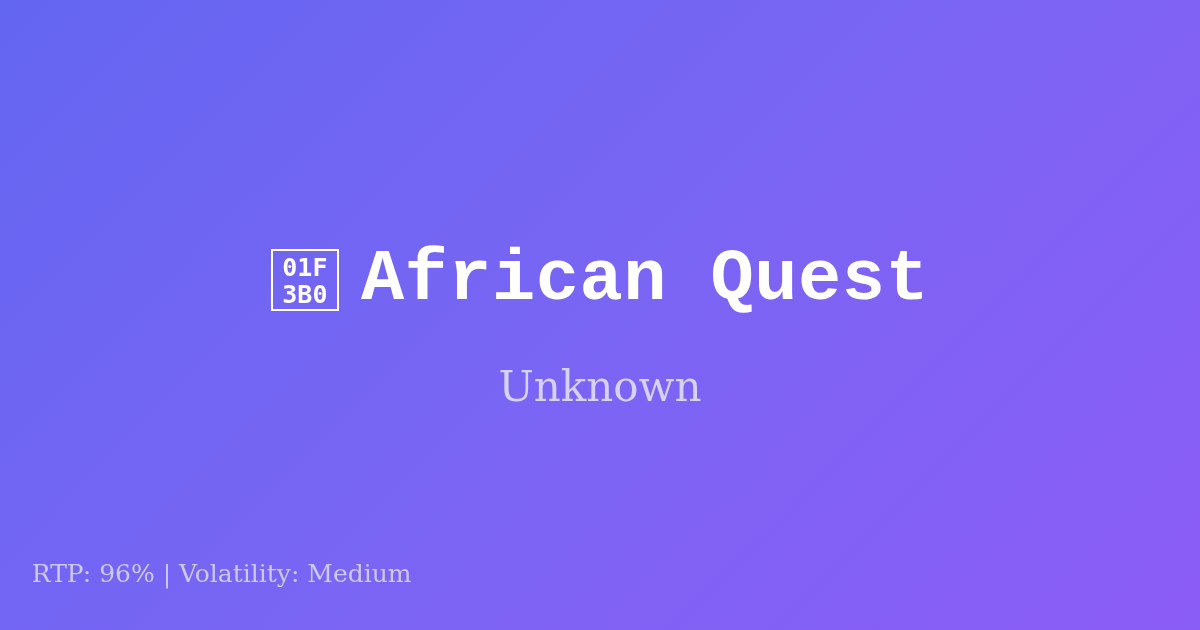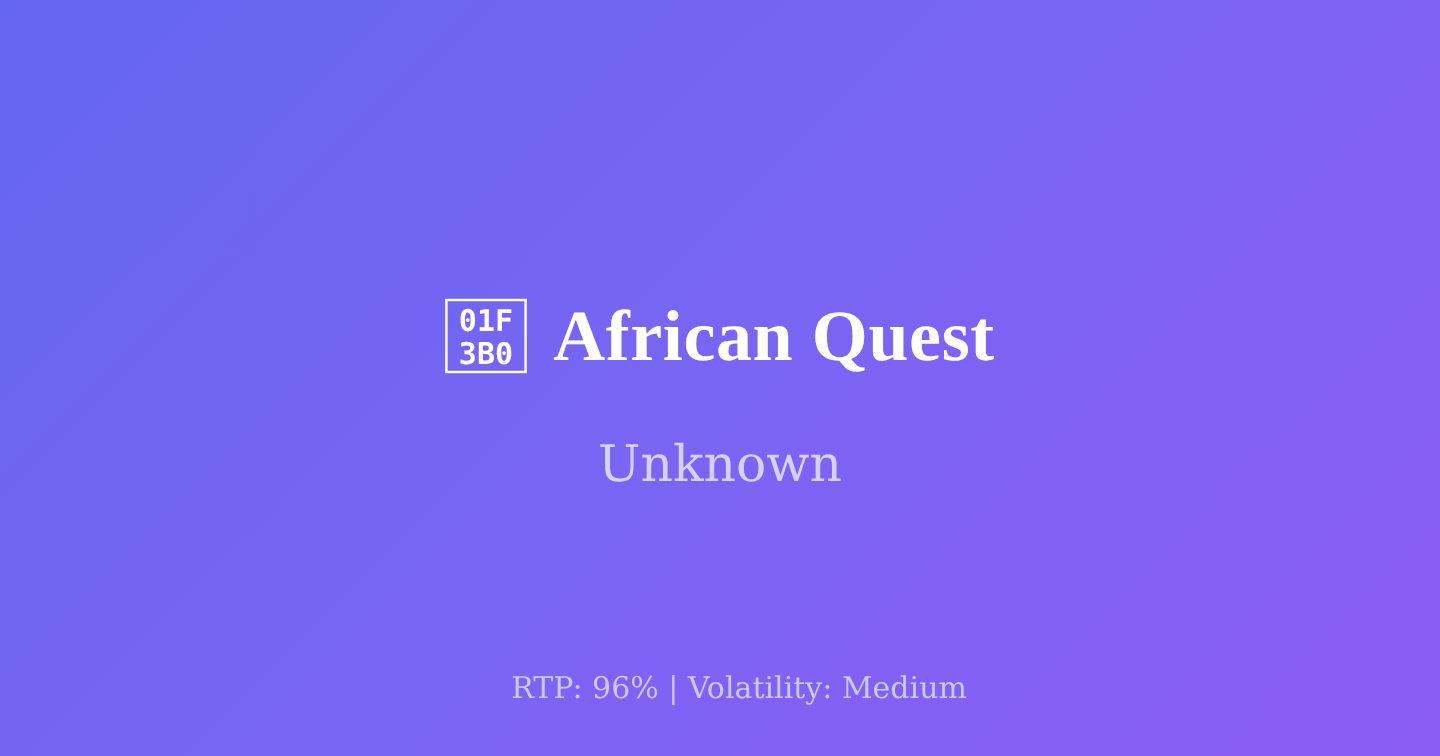--- a/index.html
+++ b/index.html
@@ -61,22 +61,22 @@
     font-family: "DejaVu Sans Mono", "Liberation Mono", monospace;
     font-size: 25px;
     font-weight: 700;
     line-height: 27px;
     letter-spacing: 0px;
     color: #ffffff;
     white-space: pre;
   }
 
   .game-title {
-    font-family: Liberation Serif, serif;
-    font-size: 60px;
+    font-family: Liberation Mono, monospace;
+    font-size: 72px;
     font-weight: 700;
     color: #ffffff;
     line-height: 84px;
     white-space: nowrap;
     letter-spacing: 0.5px;
   }
 
   
   .provider {
     position: absolute;
@@ -90,21 +90,20 @@
     line-height: 50px;
     color: #d5d1f7;
   }
 
   
   .meta-line {
     position: absolute;
     top: 526px;
     left: 0;
     right: 0;
-    text-align: center;
     font-family: "DejaVu Serif", "Liberation Serif", serif;
     font-size: 25px;
     font-weight: 400;
     line-height: 32px;
     color: #cdc8f2;
     white-space: pre;
   }
 
   .meta-sep {
     color: #cdc8f2;

